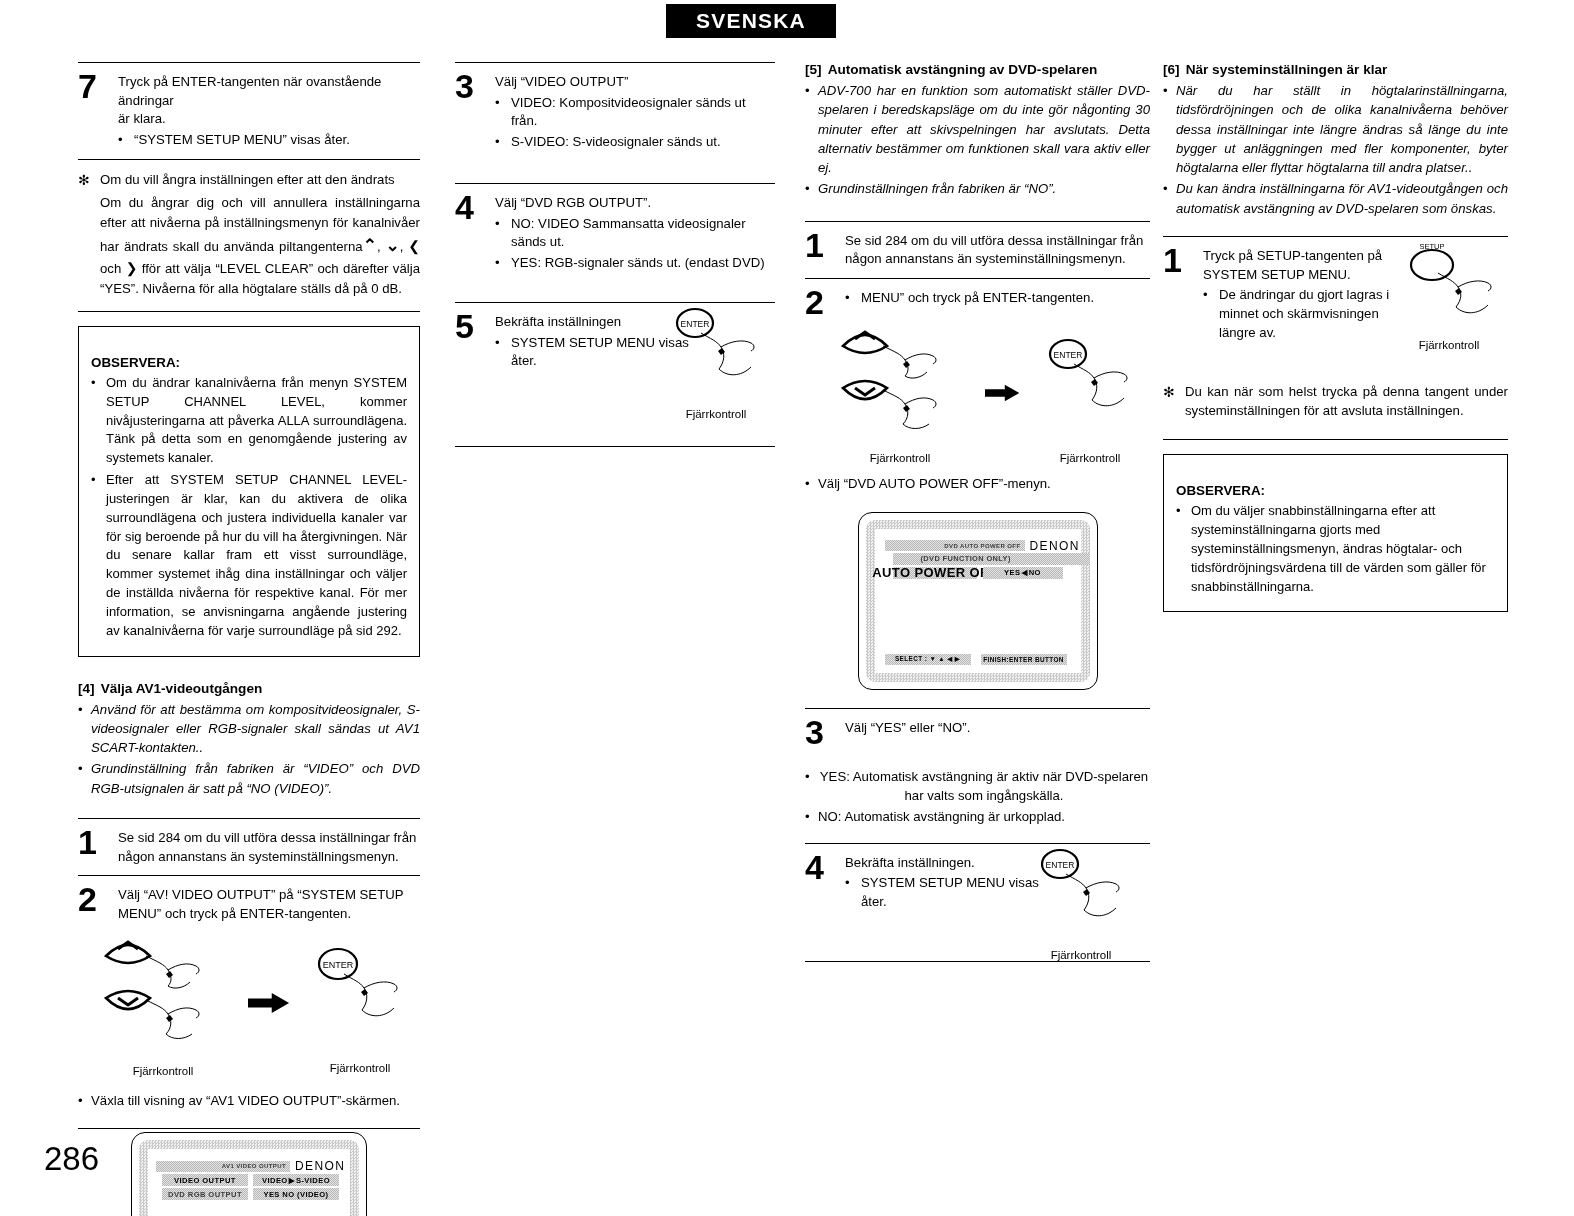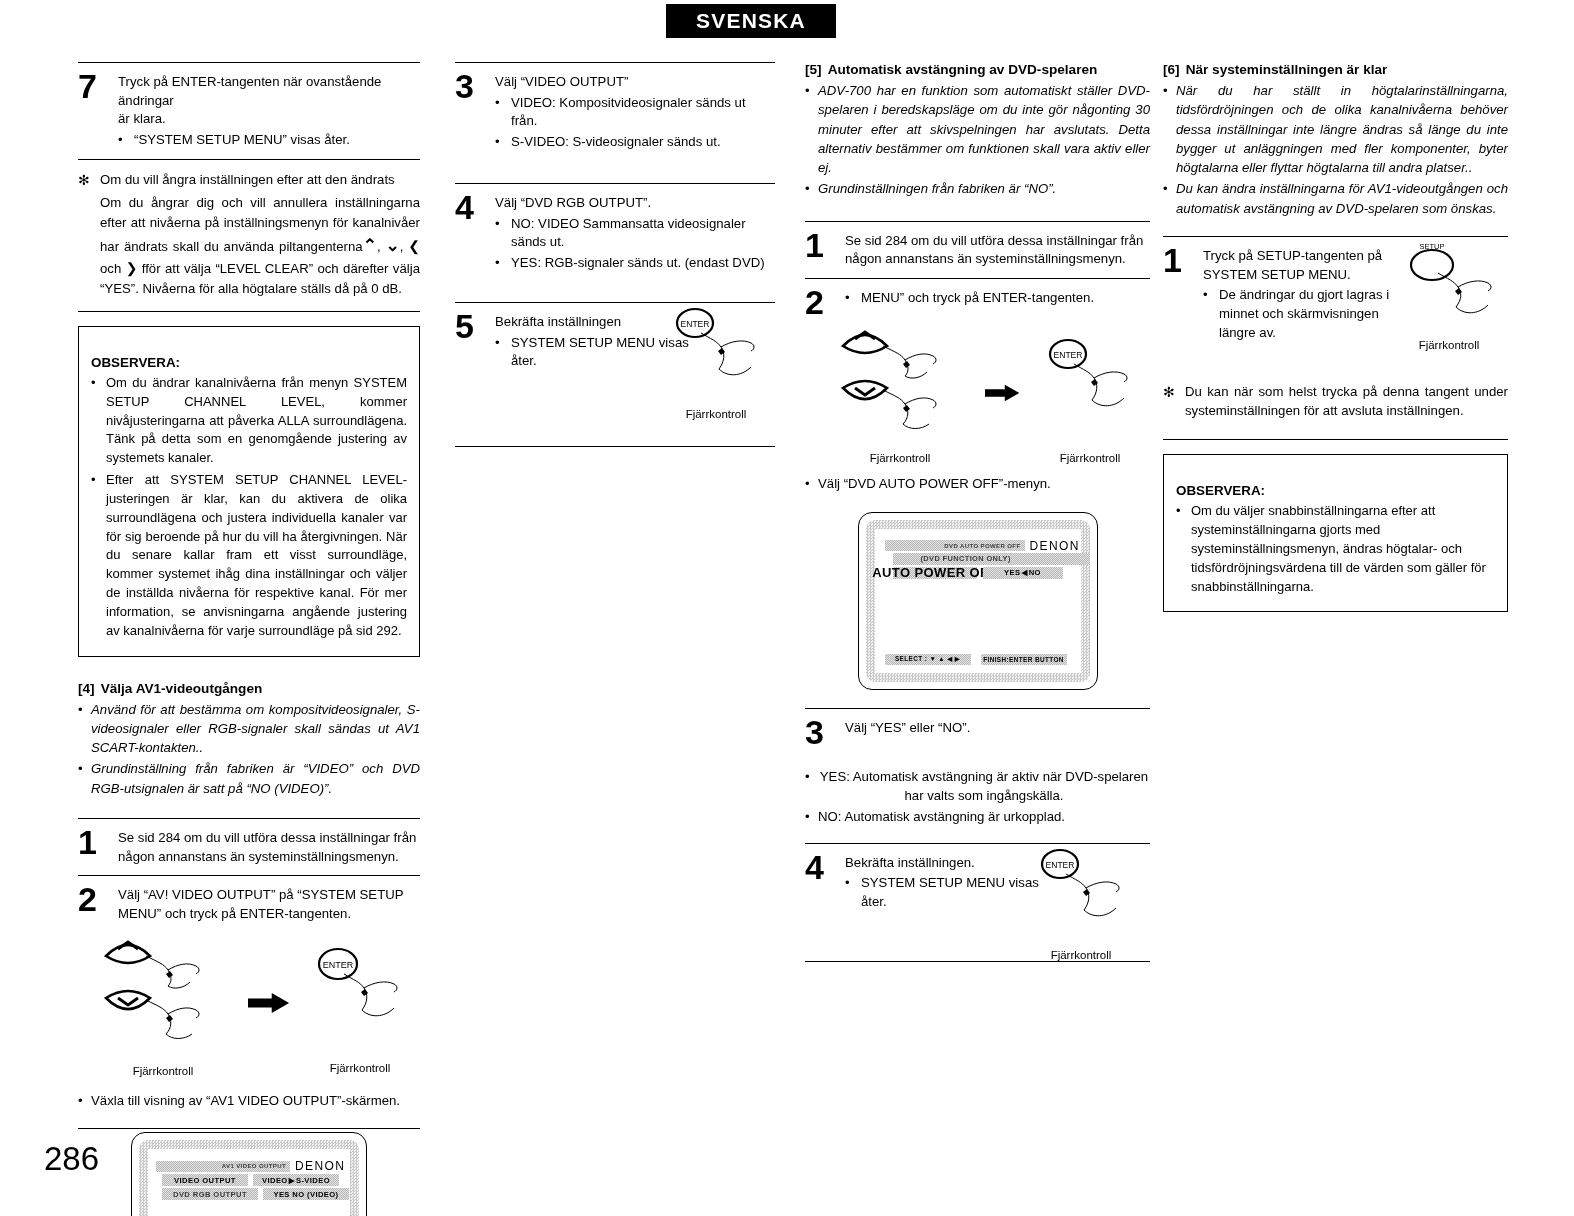--- a/index.html
+++ b/index.html
@@ -235,21 +235,21 @@
           <div class="osd-row" style="left:14px;top:25px;">
             <div class="osd-chip" style="width:86px;height:12px;font-size:7.6px;">VIDEO OUTPUT</div>
             <div class="osd-chip" style="width:86px;height:12px;font-size:7.6px;margin-left:5px;">
               <span>VIDEO</span>
                 <span style="margin:0 1px;">▶</span>
                 <span class="dim">S-VIDEO</span>
             </div>
           </div>
 
           <div class="osd-row" style="left:14px;top:39px;">
-            <div class="osd-chip dim" style="width:96px;height:12px;font-size:7.6px;">DVD RGB OUTPUT</div>
+            <div class="osd-chip dim" style="width:86px;height:12px;font-size:7.6px;">DVD RGB OUTPUT</div>
             <div class="osd-chip" style="width:86px;height:12px;font-size:7.6px;margin-left:5px;">
               <span class="dim">YES</span>&nbsp;<span>NO (VIDEO)</span>
             </div>
           </div>
 
         </div>
       </div>
     </div>
   </div>
 

